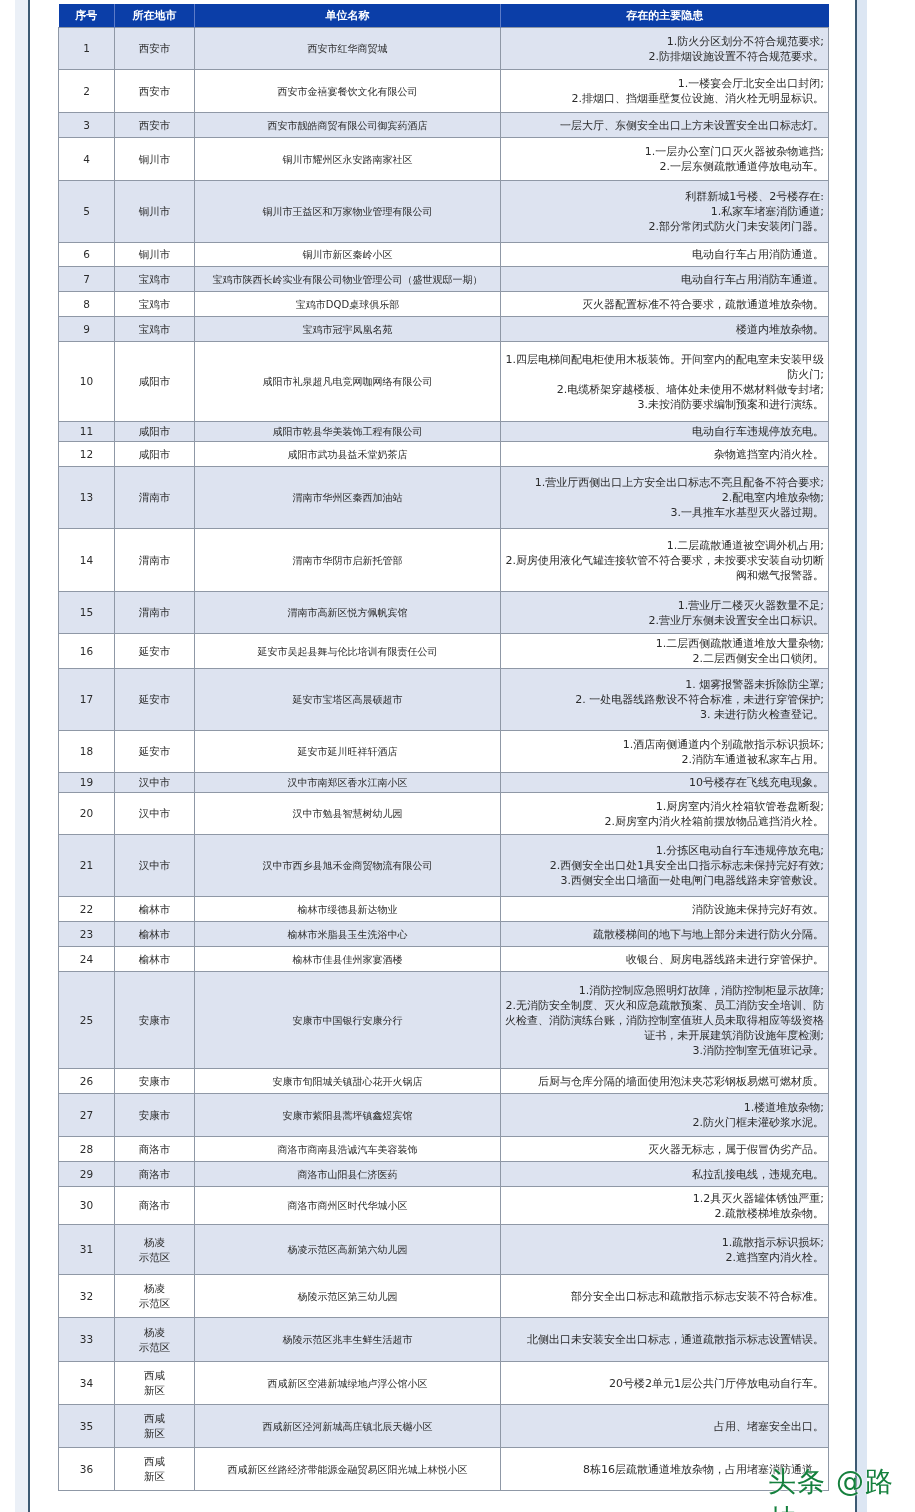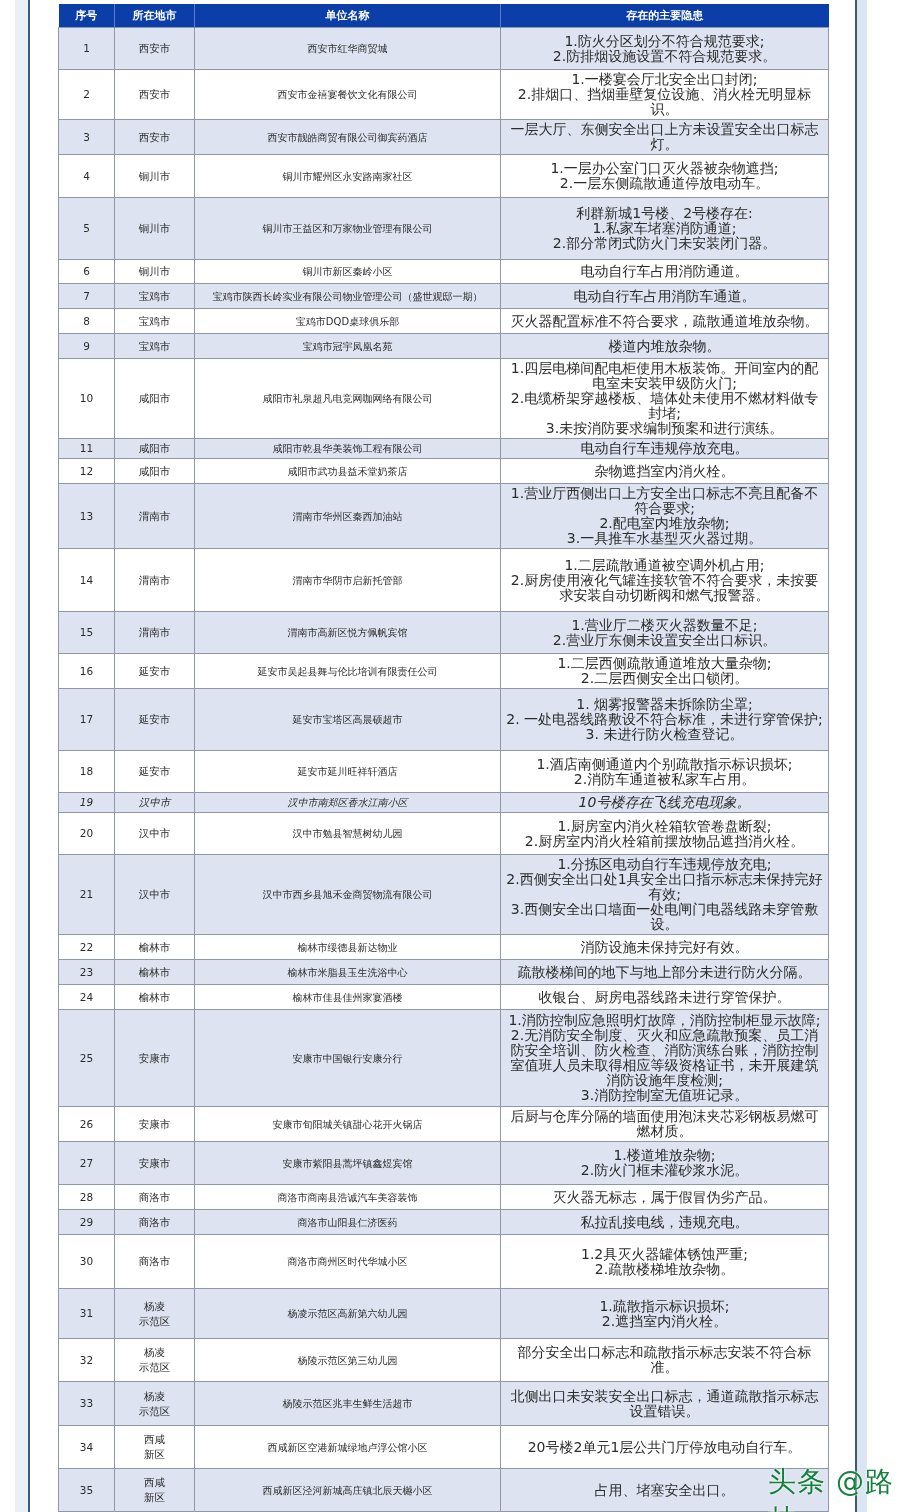--- a/index.html
+++ b/index.html
@@ -24,21 +24,21 @@
   table.main th:last-child { border-right:none; }
   table.main td {
     border:1px solid #8f98a6; padding:2px 4px; vertical-align:middle;
     line-height:15px;
   }
   table.main tr.shade td { background:#dde3f0; }
   table.main tr.plain td { background:#ffffff; }
   td.c-no { text-align:center; }
   td.c-city { text-align:center; }
   td.c-name { text-align:center; white-space:nowrap; overflow:hidden; font-size:10px; }
-  td.c-issue { text-align:center; font-size:14px; }
+  td.c-issue { text-align:right; font-size:11px; }
   .issue-line { display:block; }
   .watermark {
     position:absolute; left:768px; top:1463px;
     font-size:28px; color:#15803d; letter-spacing:1px;
     text-shadow:0 0 2px #fff, 0 0 2px #fff;
   }
 </style>
 </head>
 <body>
 
@@ -215,21 +215,21 @@
       </tr>
       <tr class="plain" style="height: 42px;">
         <td class="c-no">18</td>
         <td class="c-city" style="white-space: pre-line;">延安市</td>
         <td class="c-name">延安市延川旺祥轩酒店</td>
         <td class="c-issue">
           <span class="issue-line">1.酒店南侧通道内个别疏散指示标识损坏;</span>
           <span class="issue-line">2.消防车通道被私家车占用。</span>
         </td>
       </tr>
-      <tr class="shade" style="height: 17px; font-style: italic;">
+      <tr class="shade" style="height: 17px;">
         <td class="c-no">19</td>
         <td class="c-city" style="white-space: pre-line;">汉中市</td>
         <td class="c-name">汉中市南郑区香水江南小区</td>
         <td class="c-issue">
           <span class="issue-line">10号楼存在飞线充电现象。</span>
         </td>
       </tr>
       <tr class="plain" style="height: 42px;">
         <td class="c-no">20</td>
         <td class="c-city" style="white-space: pre-line;">汉中市</td>
@@ -309,21 +309,21 @@
         </td>
       </tr>
       <tr class="shade" style="height: 25px;">
         <td class="c-no">29</td>
         <td class="c-city" style="white-space: pre-line;">商洛市</td>
         <td class="c-name">商洛市山阳县仁济医药</td>
         <td class="c-issue">
           <span class="issue-line">私拉乱接电线，违规充电。</span>
         </td>
       </tr>
-      <tr class="plain" style="height: 54px;">
+      <tr class="plain" style="height: 38px;">
         <td class="c-no">30</td>
         <td class="c-city" style="white-space: pre-line;">商洛市</td>
         <td class="c-name">商洛市商州区时代华城小区</td>
         <td class="c-issue">
           <span class="issue-line">1.2具灭火器罐体锈蚀严重;</span>
           <span class="issue-line">2.疏散楼梯堆放杂物。</span>
         </td>
       </tr>
       <tr class="shade" style="height: 50px;">
         <td class="c-no">31</td>

